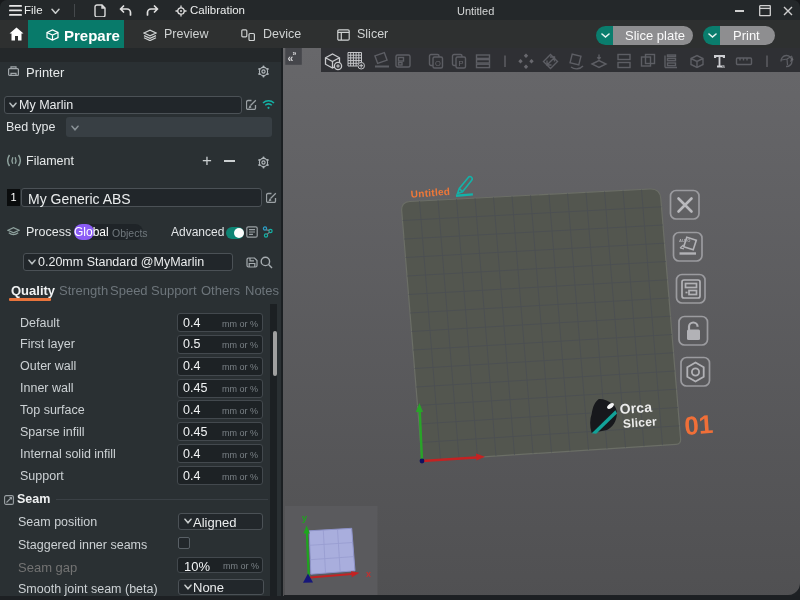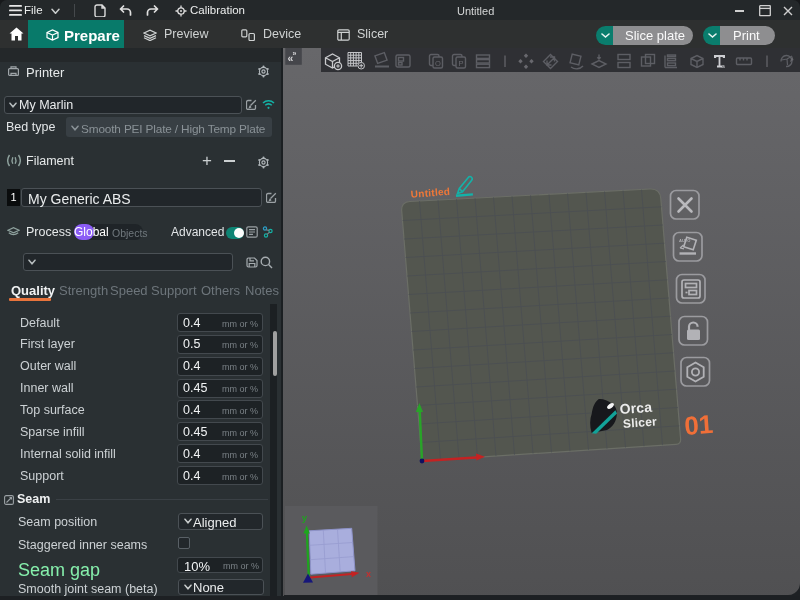--- a/index.html
+++ b/index.html
@@ -147,21 +147,20 @@
         <path d="M1 4 a8 8 0 0 1 11 0" stroke-width="1.5"></path>
         <path d="M3.2 6.3 a5 5 0 0 1 6.6 0" stroke-width="1.5"></path>
         <circle cx="6.5" cy="8.8" r="1.1" fill="#14b2a6" stroke="none"></circle>
       </g>
     </svg>
     <div class="t" style="left:6px;top:120px;font-size:12.5px;color:#e2e5e7">Bed type</div>
     <div class="abs" style="left:66px;top:117px;width:206px;height:20px;background:#383f44;border-radius:3px"></div>
     <svg style="position:absolute;left:71px;top:125px" width="8" height="6" viewBox="0 0 8 6" xmlns="http://www.w3.org/2000/svg">
       <path d="M1 1.2 L4.0 4.8 L7 1.2" stroke="#8a9297" stroke-width="1.5" fill="none" stroke-linecap="round"></path>
     </svg>
-    <div class="t" style="left:81px;top:121.5px;font-size:11.8px;letter-spacing:-0.15px;color:#8a9297">Smooth PEI Plate / High Temp Plate</div>
     <svg style="position:absolute;left:7px;top:154px" width="14" height="13" viewBox="0 0 14 13" xmlns="http://www.w3.org/2000/svg">
       <g stroke="#8fa29e" stroke-width="1.4" fill="none">
         <path d="M2.5 1 a10 10 0 0 0 0 11"></path>
         <path d="M11.5 1 a10 10 0 0 1 0 11"></path>
         <path d="M5.8 3.2 a8 8 0 0 0 0 6.6"></path>
         <path d="M8.2 3.2 a8 8 0 0 1 0 6.6"></path>
       </g>
     </svg>
     <div class="t" style="left:26px;top:154px;font-size:12.5px;color:#e6e9ea">Filament</div>
     <div class="t" style="left:202px;top:151px;font-size:17px;color:#ccd0d2">+</div>
@@ -212,20 +211,21 @@
         <circle cx="3" cy="2.5" r="1.6"></circle>
         <circle cx="8.5" cy="5" r="1.6" stroke="#14b2a6"></circle>
         <circle cx="4" cy="9.5" r="1.6" stroke="#14b2a6"></circle>
         <path d="M4.2 3.8 L7.2 4.4 M7.5 6.3 L5 8.4" stroke="#7a8186"></path>
       </g>
     </svg>
     <div class="field" style="left:23px;top:253px;width:210px;height:18px"></div>
     <svg style="position:absolute;left:28px;top:259px" width="8" height="6" viewBox="0 0 8 6" xmlns="http://www.w3.org/2000/svg">
       <path d="M1 1.2 L4.0 4.8 L7 1.2" stroke="#b6bcbe" stroke-width="1.5" fill="none" stroke-linecap="round"></path>
     </svg>
+    <div class="t" style="left:38px;top:255px;font-size:12.5px;color:#eaeced">0.20mm Standard @MyMarlin</div>
     <svg style="position:absolute;left:246px;top:257px" width="12" height="11" viewBox="0 0 12 11" xmlns="http://www.w3.org/2000/svg">
       <g stroke="#a6acb0" stroke-width="1.2" fill="none">
         <path d="M1 2.5 a1.5 1.5 0 0 1 1.5 -1.5 h6 L11 3.5 v5 a1.5 1.5 0 0 1 -1.5 1.5 h-7 A1.5 1.5 0 0 1 1 8.5 Z"></path>
         <path d="M3.2 10 V6.5 h5.6 V10 M4 1 v2.8 h4"></path>
       </g>
     </svg>
     <svg style="position:absolute;left:260px;top:256px" width="13" height="13" viewBox="0 0 13 13" xmlns="http://www.w3.org/2000/svg">
       <g stroke="#a6acb0" stroke-width="1.4" fill="none">
         <circle cx="5.4" cy="5.4" r="4.2"></circle>
         <path d="M8.6 8.6 L12 12"></path>
@@ -281,21 +281,21 @@
     <div class="t" style="left:17px;top:492px;font-size:12.5px;font-weight:700;color:#eef0f1">Seam</div>
     <div class="abs" style="left:56px;top:498.5px;width:212px;height:1px;background:#3a4045"></div>
     <div class="t" style="left:18px;top:515px;font-size:12.5px;color:#ccd1d4">Seam position</div>
     <div class="field" style="left:177.5px;top:513px;width:85px;height:16.5px;background:#22272b"></div>
     <svg style="position:absolute;left:183.5px;top:518px" width="8" height="6" viewBox="0 0 8 6" xmlns="http://www.w3.org/2000/svg">
       <path d="M1 1.2 L4.0 4.8 L7 1.2" stroke="#c8cccc" stroke-width="1.5" fill="none" stroke-linecap="round"></path>
     </svg>
     <div class="t" style="left:193px;top:514.5px;font-size:13px;color:#eaeced">Aligned</div>
     <div class="t" style="left:18px;top:538px;font-size:12.5px;color:#ccd1d4">Staggered inner seams</div>
     <div class="abs" style="left:178px;top:537px;width:12px;height:11.5px;border:1.5px solid #596066;border-radius:2px;background:#22272b"></div>
-    <div class="t" style="left:18px;top:560px;font-size:18px;color:#86efac">Seam gap</div>
+    <div class="t" style="left:18px;top:560px;font-size:13px;color:#737373">Seam gap</div>
     <div class="ibox" style="left:177px;top:557px;width:86px;height:16px"></div>
     <div class="t" style="left:183.5px;top:558.5px;font-size:13px;color:#f2f4f5">10%</div>
     <div class="mm" style="left:223px;top:561px">mm or %</div>
     <div class="t" style="left:18px;top:582px;font-size:12.5px;color:#ccd1d4">Smooth joint seam (beta)</div>
     <div class="field" style="left:177.5px;top:579px;width:86px;height:15.5px;background:#22272b"></div>
     <svg style="position:absolute;left:183.5px;top:584px" width="8" height="6" viewBox="0 0 8 6" xmlns="http://www.w3.org/2000/svg">
       <path d="M1 1.2 L4.0 4.8 L7 1.2" stroke="#c8cccc" stroke-width="1.5" fill="none" stroke-linecap="round"></path>
     </svg>
     <div class="t" style="left:193px;top:580px;font-size:13px;color:#eaeced">None</div>
   </div>

